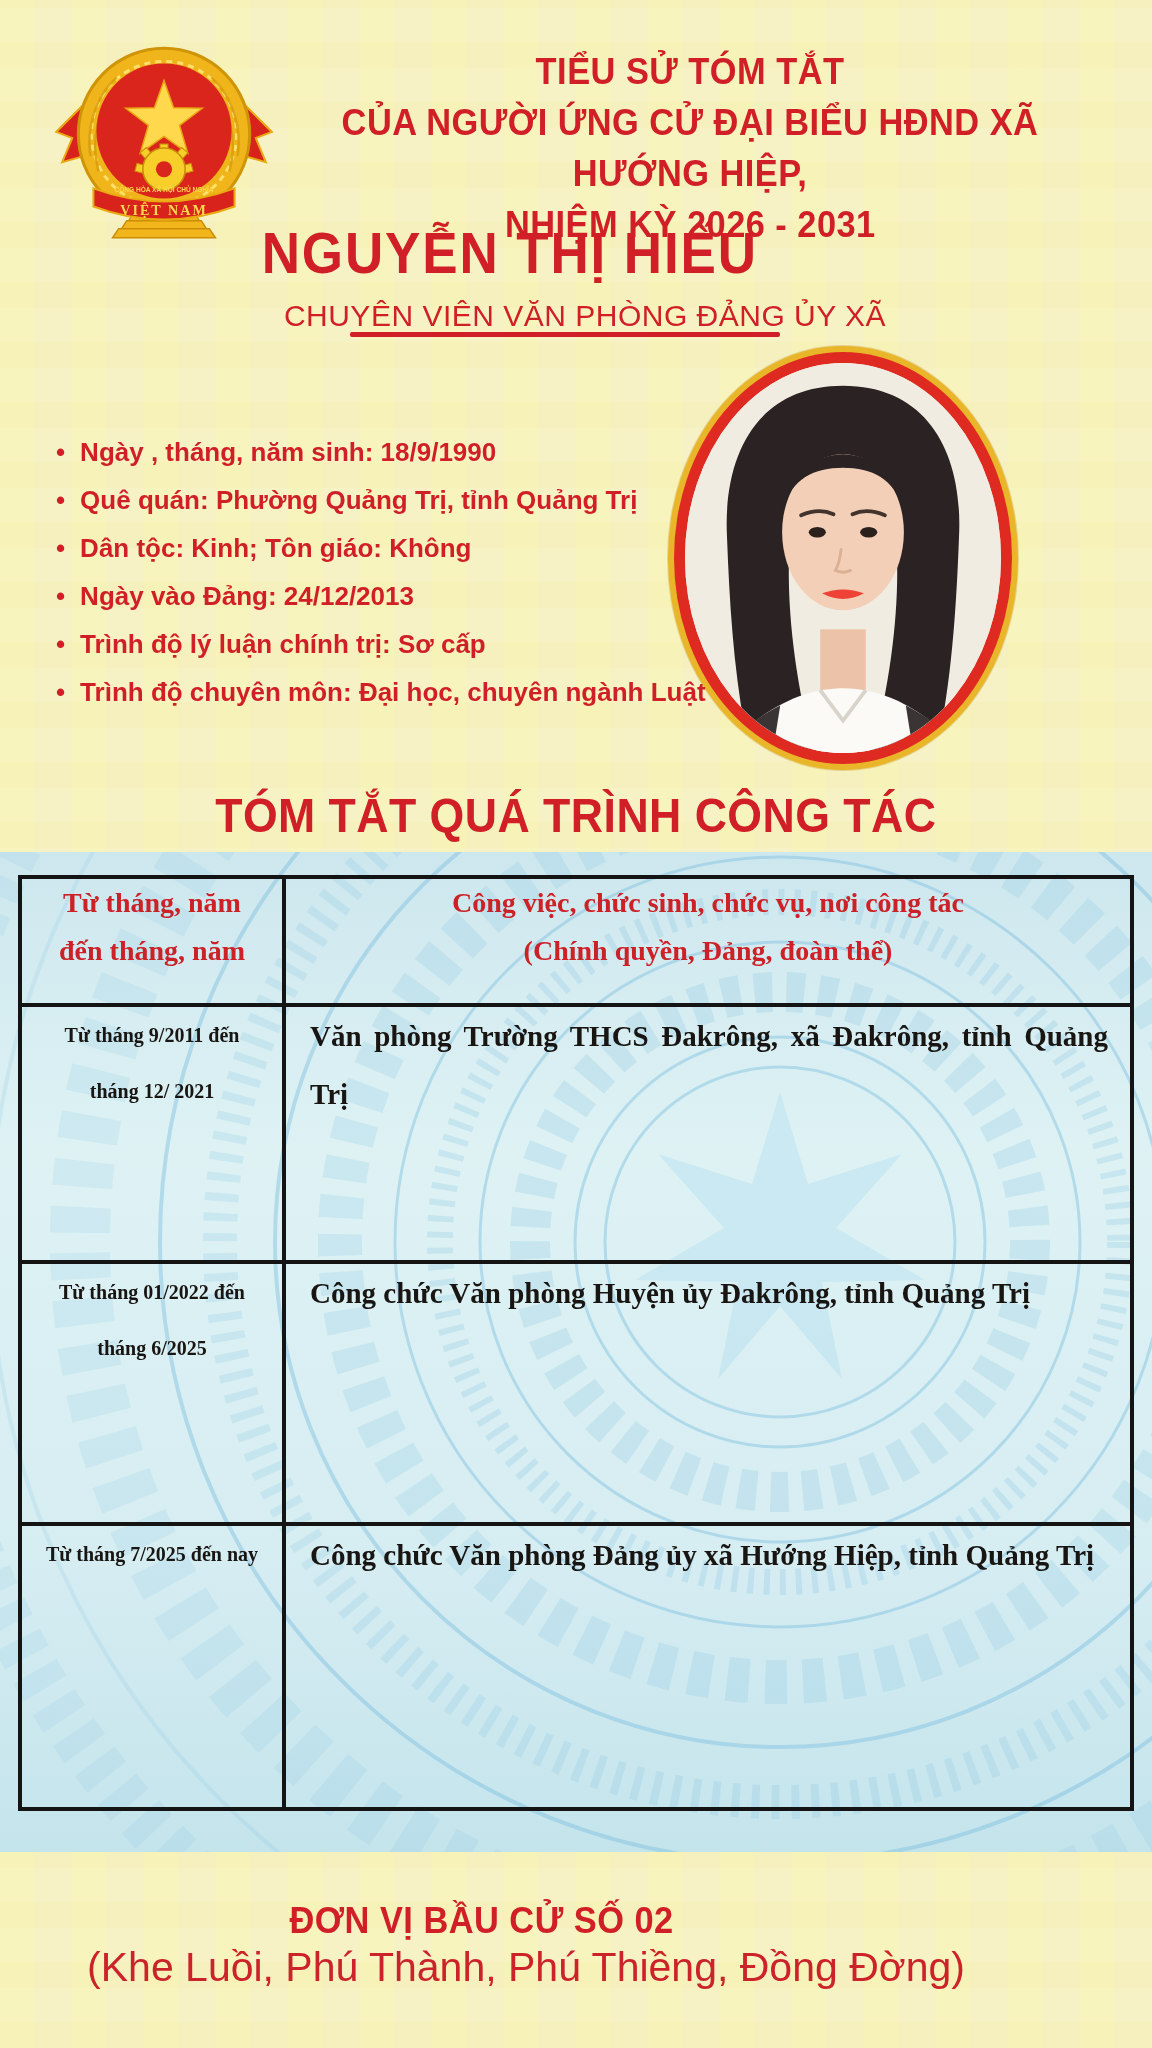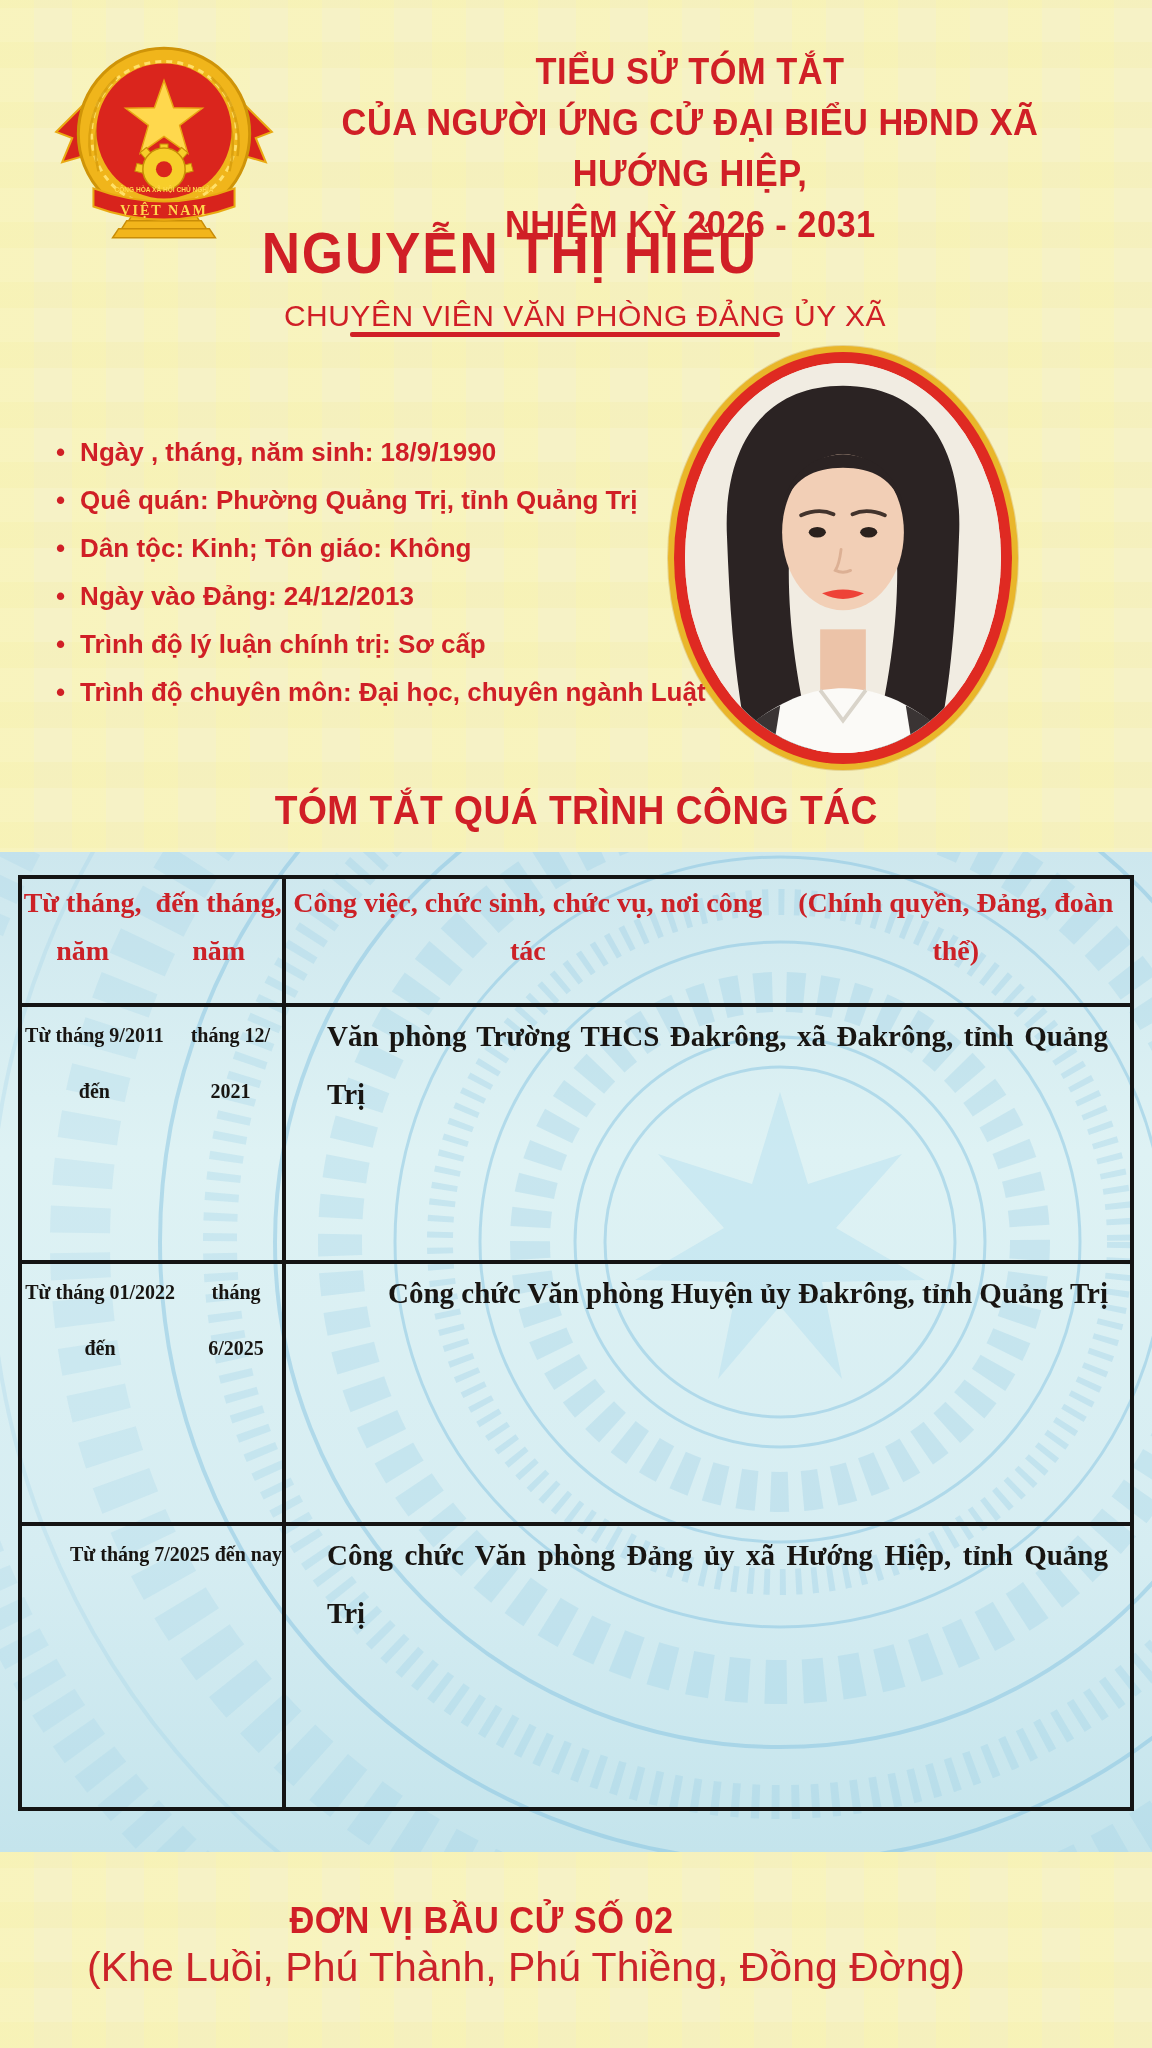--- a/index.html
+++ b/index.html
@@ -46,43 +46,43 @@
 
   .bullets{position:absolute;left:56px;top:438px;margin:0;padding:0;list-style:none;}
   .bullets li{
     display:flex;align-items:flex-start;gap:15px;white-space:nowrap;
     color:#d01f26;font-weight:bold;font-size:26px;line-height:29px;margin-bottom:19px;
   }
   .bullets .dot{font-size:26px;line-height:29px;}
 
   .section-title{
     position:absolute;left:0;top:788px;width:1152px;text-align:center;
-    color:#d01f26;font-weight:bold;font-size:40px;letter-spacing:.5px;
+    color:#d01f26;font-weight:bold;font-size:48px;letter-spacing:.5px;
   }
 
   .band{
     position:absolute;left:0;top:852px;width:1152px;height:1000px;
     background:linear-gradient(180deg,#cde7ee 0%,#def2f4 30%,#d6edf2 70%,#c4e4ec 100%);
   }
   .band .watermark{position:absolute;inset:0;}
 
   .work-table{
     position:absolute;left:18px;top:23px;width:1116px;height:936px;
     box-sizing:border-box;border:4px solid #141414;
     display:grid;grid-template-columns:264px 1fr;grid-template-rows:128px 257px 262px 1fr;
     font-family:"Liberation Serif","DejaVu Serif",serif;
   }
   .cell{
-    box-sizing:border-box;display:flex;flex-direction:row;justify-content:flex-end;gap:12px;
+    box-sizing:border-box;display:flex;flex-direction:column;justify-content:flex-start;
   }
   .c-left{border-right:4px solid #141414;text-align:center;}
   .r-top{border-bottom:4px solid #141414;}
   .head{color:#cc2127;font-weight:bold;font-size:28px;line-height:48px;text-align:center;}
   .body1{color:#181512;font-weight:bold;font-size:20px;line-height:56px;}
-  .body2{color:#181512;font-weight:bold;font-size:29px;padding-left:17px;}
+  .body2{color:#181512;font-weight:bold;font-size:29px;}
   .body2 p{margin:0;padding:0 22px 0 24px;text-align:justify;line-height:58px;}
 
   .footer-title{
     position:absolute;left:0;top:1900px;width:963px;text-align:center;
     color:#d01f26;font-weight:bold;font-size:37px;letter-spacing:.5px;
   }
   .footer-detail{
     position:absolute;left:0;top:1944px;width:1052px;text-align:center;
     color:#cb2329;font-weight:400;font-size:41px;
   }

